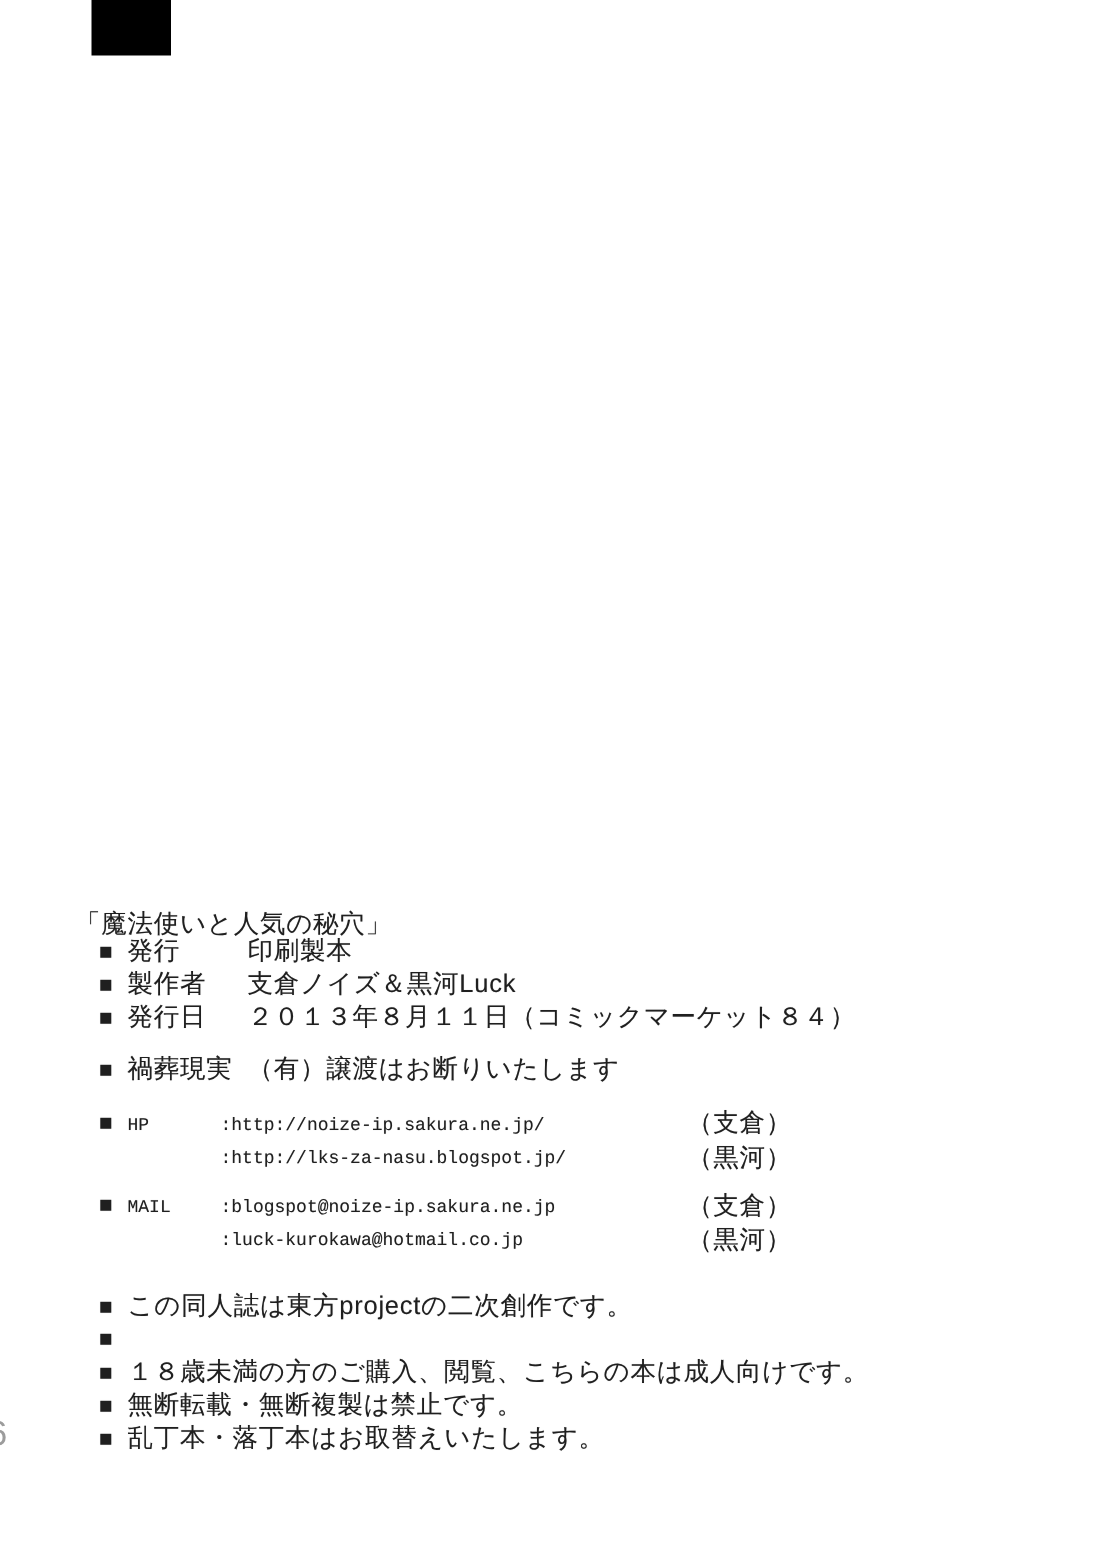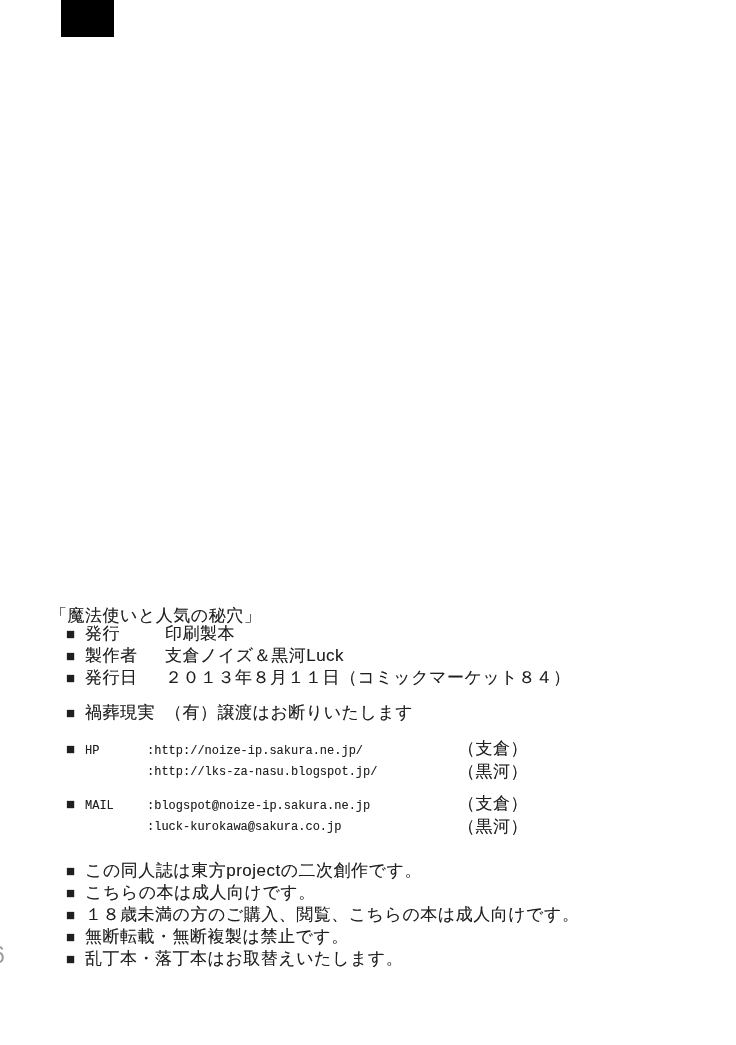--- a/index.html
+++ b/index.html
@@ -142,33 +142,32 @@
   </div>
 
   <div class="contact mail-block">
     <div class="row jp">
       <span class="bullet">■</span>
       <span class="label-short mono">MAIL</span>
       <span class="value mono">:blogspot@noize-ip.sakura.ne.jp</span>
       <span class="credit jp">（支倉）</span>
     </div>
     <div class="row jp cont-indent">
-      <span class="value mono">:luck-kurokawa@sakura.co.jp</span>
+      <span class="value mono">:luck-kurokawa@hotmail.co.jp</span>
       <span class="credit jp">（黒河）</span>
     </div>
   </div>
 
   <div class="notices">
     <div class="row jp">
       <span class="bullet">■</span>
       <span class="value">この同人誌は東方projectの二次創作です。</span>
     </div>
     <div class="row jp">
       <span class="bullet">■</span>
-      <span class="value">こちらの本は成人向けです。</span>
     </div>
     <div class="row jp">
       <span class="bullet">■</span>
       <span class="value">１８歳未満の方のご購入、閲覧、こちらの本は成人向けです。</span>
     </div>
     <div class="row jp">
       <span class="bullet">■</span>
       <span class="value">無断転載・無断複製は禁止です。</span>
     </div>
     <div class="row jp">

